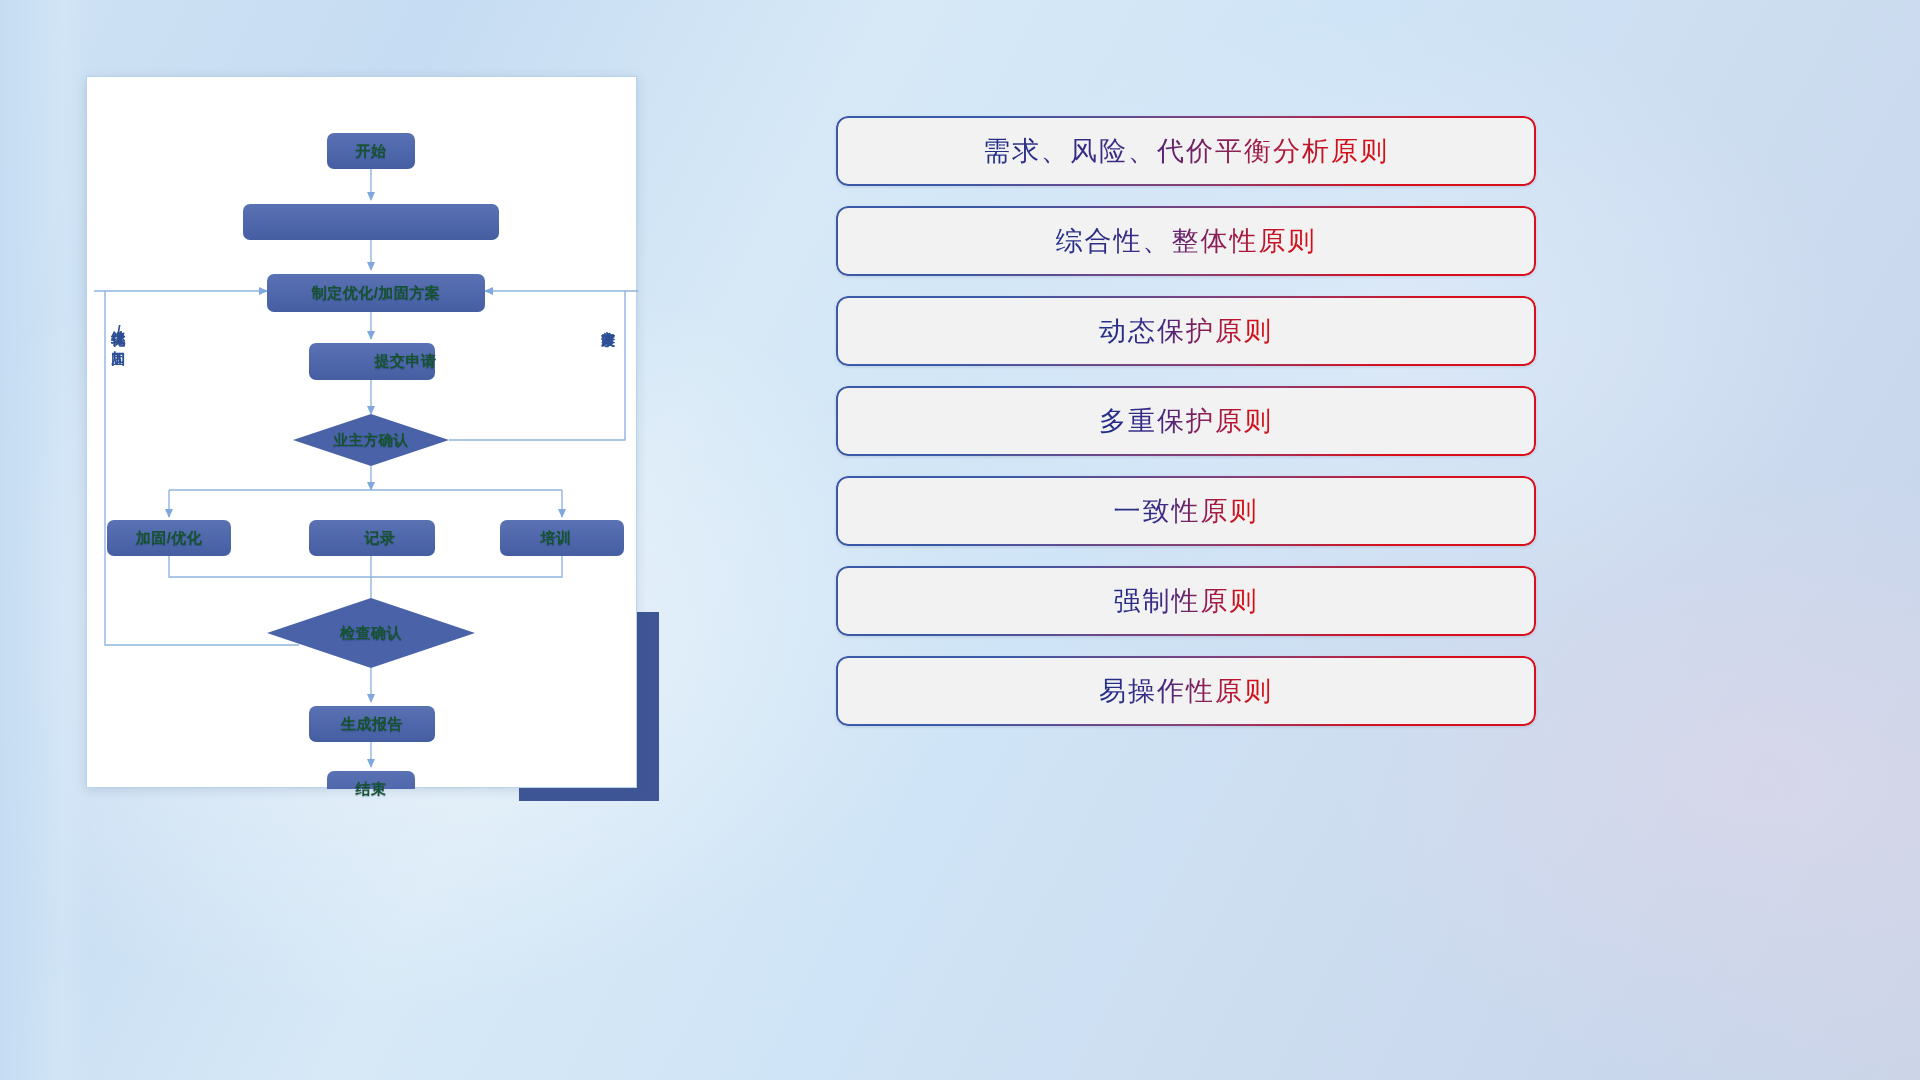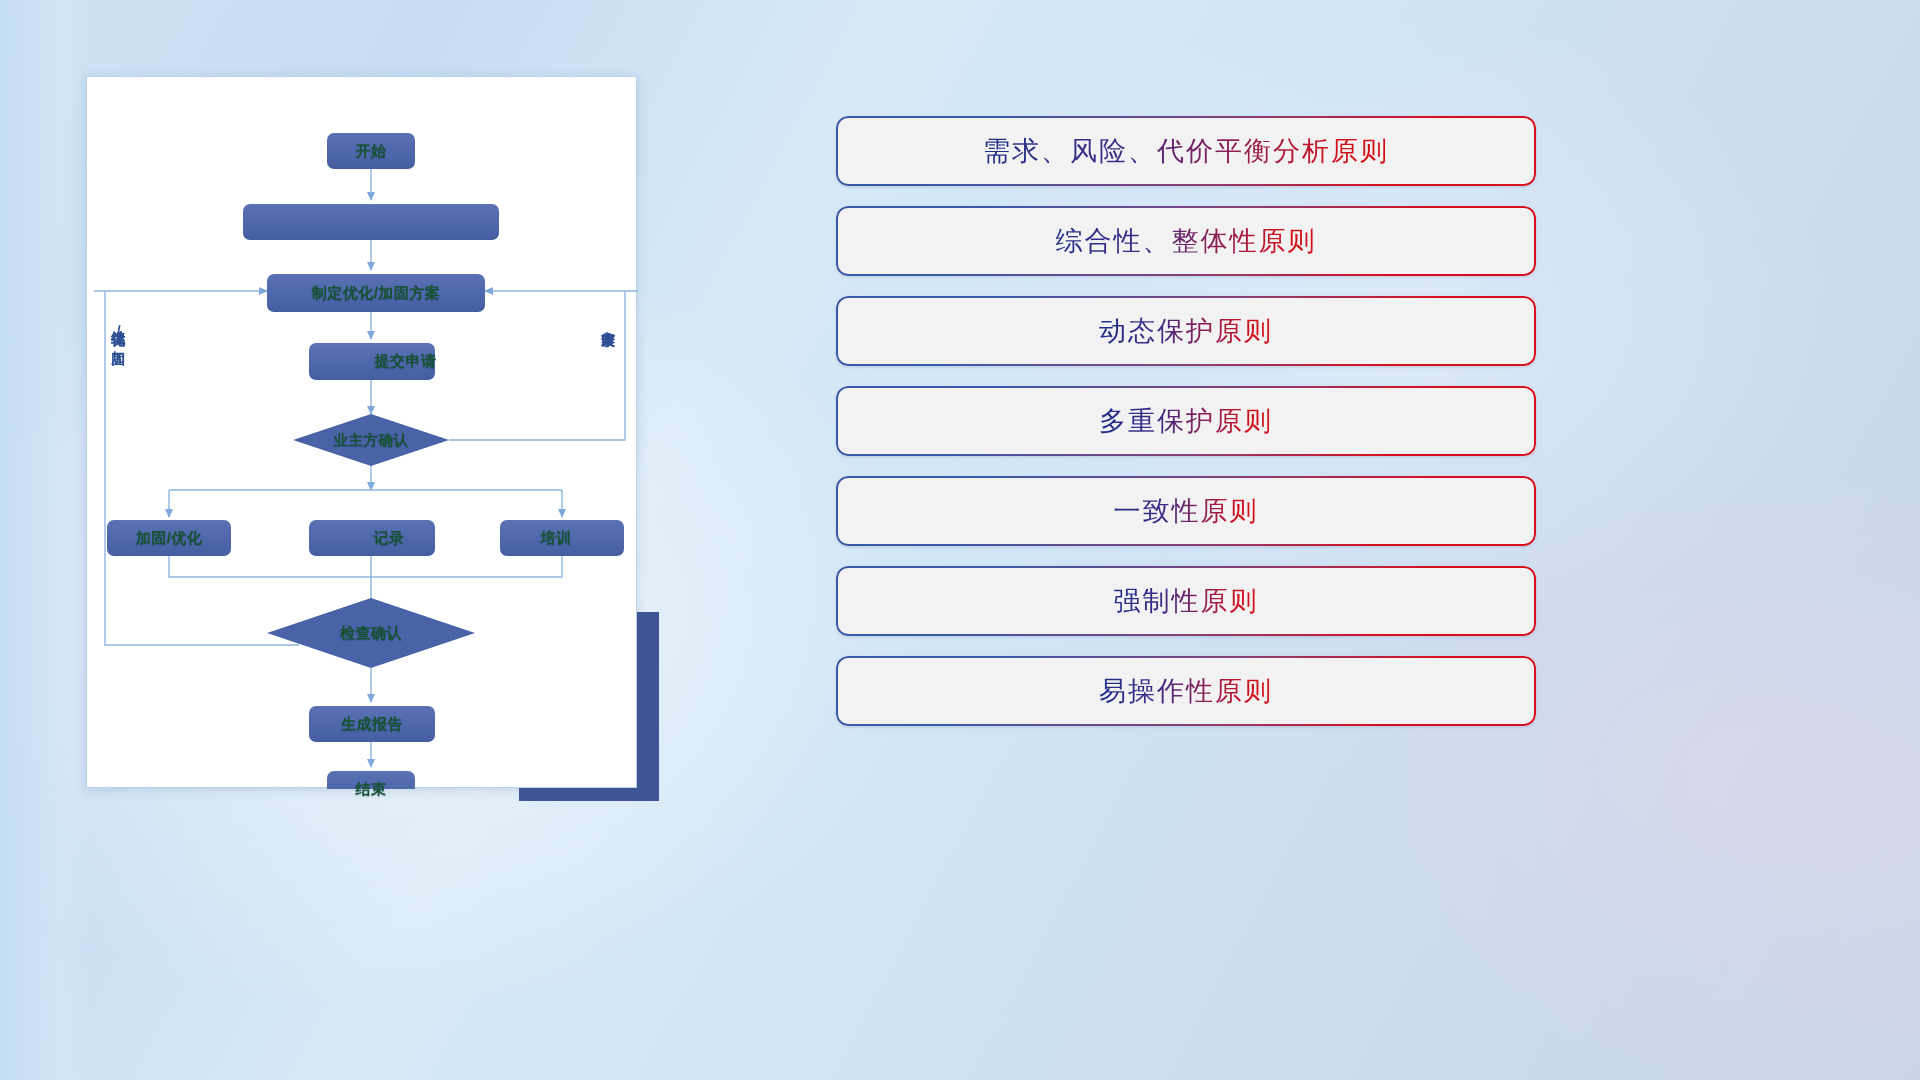--- a/index.html
+++ b/index.html
@@ -203,21 +203,21 @@
 
 
     <span class="fc-label" style="left:180px; top:197px; width:218px; height:38px; display:flex; align-items:center; justify-content:center;">制定优化/加固方案</span>
 
     <span class="fc-label" style="left:222px; top:266px; width:145px; height:37px; display:flex; align-items:center; justify-content:center;margin-left:24px;">提交申请</span>
 
     <span class="fc-label small" style="left:206px; top:345px; width:156px; height:36px; display:flex; align-items:center; justify-content:center;">业主方确认</span>
 
     <span class="fc-label" style="left:20px; top:443px; width:124px; height:36px; display:flex; align-items:center; justify-content:center;">加固/优化</span>
 
-    <span class="fc-label" style="left:231px; top:443px; width:142px; height:36px; display:flex; align-items:center; justify-content:center;">记录</span>
+    <span class="fc-label" style="left:222px; top:443px; width:142px; height:36px; display:flex; align-items:center; justify-content:center;">记录</span>
 
     <span class="fc-label" style="left:413px; top:443px; width:112px; height:36px; display:flex; align-items:center; justify-content:center;">培训</span>
 
     <span class="fc-label" style="left:204px; top:538px; width:160px; height:36px; display:flex; align-items:center; justify-content:center;">检查确认</span>
 
     <span class="fc-label" style="left:222px; top:629px; width:126px; height:36px; display:flex; align-items:center; justify-content:center;">生成报告</span>
 
     <span class="fc-label" style="left:240px; top:694px; width:88px; height:36px; display:flex; align-items:center; justify-content:center;">结束</span>
 
     <span class="fc-edge-label" style="left:24px; top:242px;">继续优化/加固</span>

